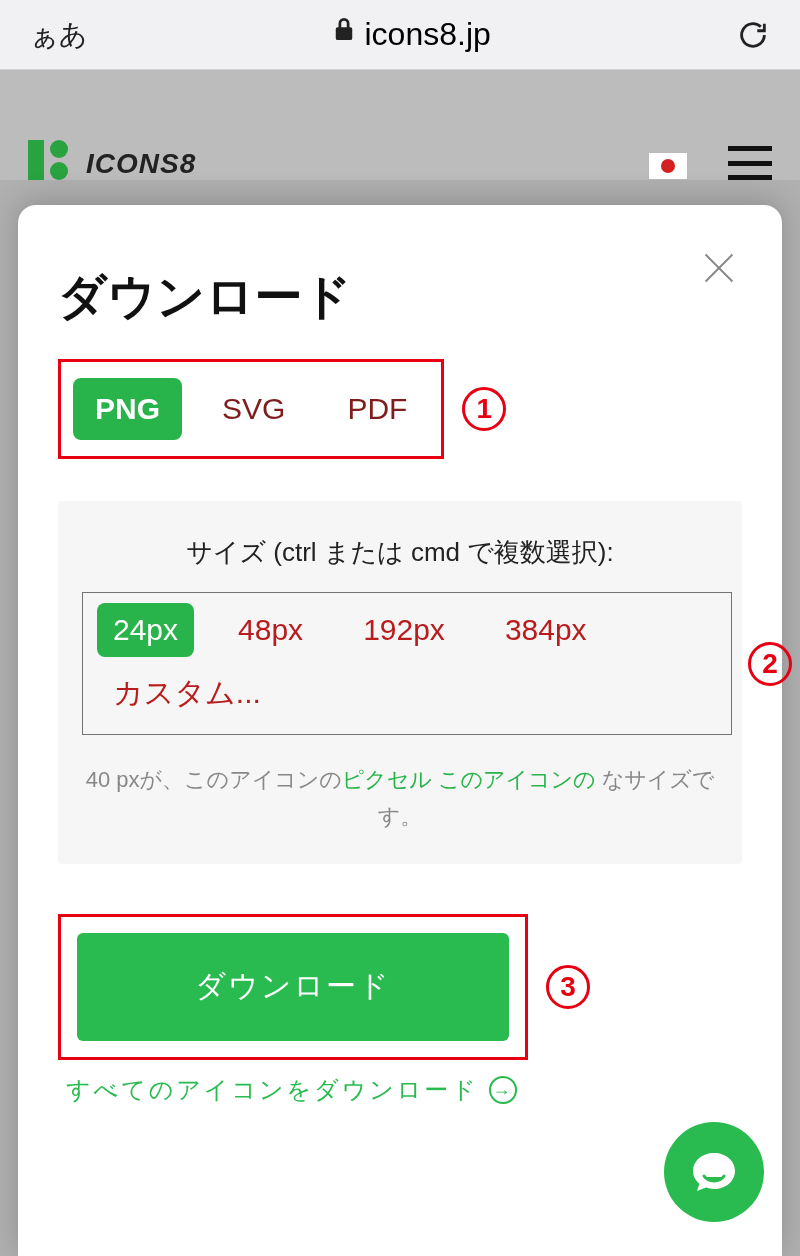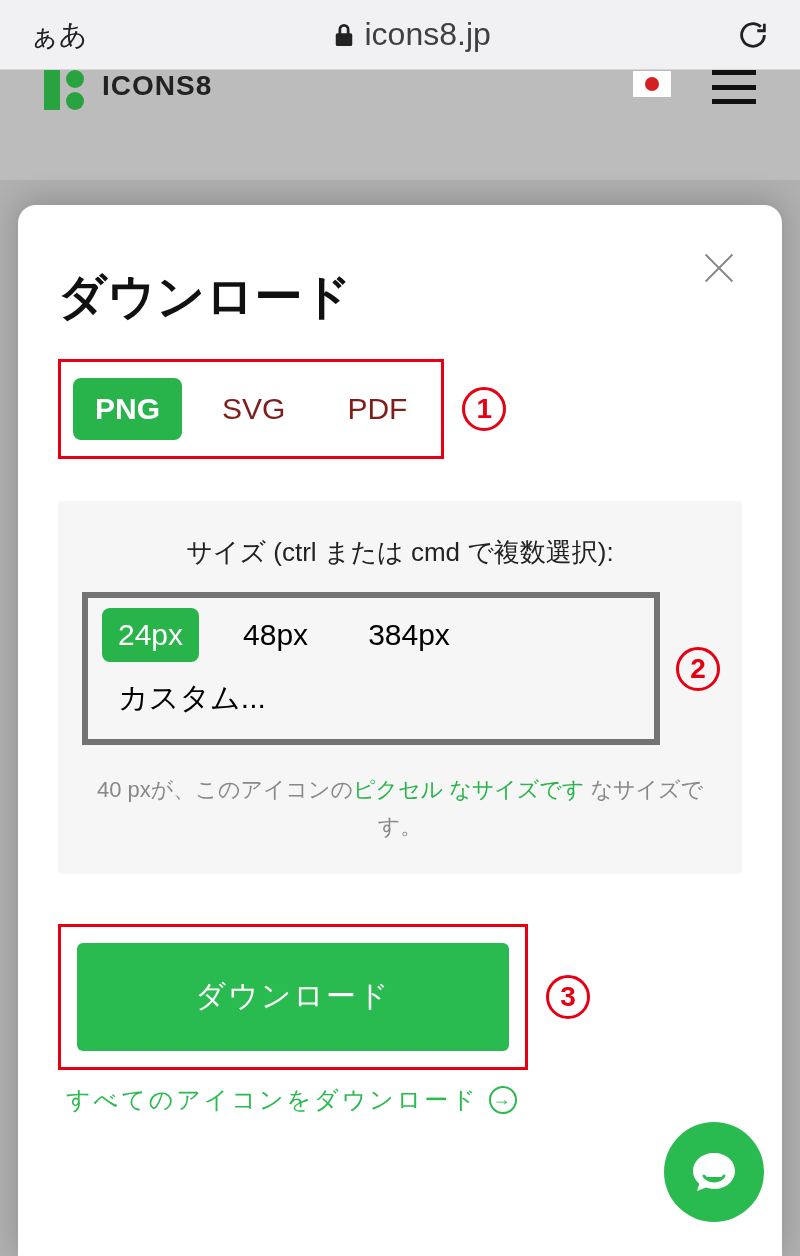--- a/index.html
+++ b/index.html
@@ -18,37 +18,38 @@
     display: flex;
     align-items: center;
     padding: 0 30px;
     gap: 20px;
     border-bottom: 1px solid #d5d5d8;
   }
   .aa { font-size: 28px; color: #222; }
   .url-wrap {
     flex: 1;
     display: flex;
-    align-items: center;
+    align-items: flex-start;
     justify-content: center;
     gap: 10px;
     font-size: 32px;
-    color: #404040;
+    color: #000000;
   }
   .lock-icon svg { width: 22px; height: 26px; display: block; }
   .reload-icon svg { width: 34px; height: 34px; display: block; }
 
   
   .page-header {
     height: 110px;
     background: #bcbcbc;
     display: flex;
-    align-items: flex-start;
-    padding: 0 44px;
+    align-items: flex-end;
+    padding: 0 28px;
     gap: 18px;
+    font-style: italic;
   }
   .logo-mark {
     width: 40px; height: 40px;
     position: relative;
   }
   .logo-mark::before {
     content: '';
     position: absolute;
     left: 0; top: 0;
     width: 16px; height: 40px;
@@ -153,33 +154,33 @@
   .size-panel {
     margin-top: 42px;
     background: #f6f6f7;
     padding: 34px 24px 28px;
     border-radius: 4px;
     text-align: center;
   }
   .size-label { font-size: 26px; color: #222; margin-bottom: 22px; }
 
   .size-box {
-    border: 6px solid #737373;
+    border: 1px solid #737373;
     padding: 10px 14px;
     display: flex;
     flex-wrap: wrap;
     gap: 6px 28px;
     position: relative;
-    width: 578px;
+    width: 650px;
   }
   .sz {
     font-size: 30px;
     padding: 10px 16px;
     border-radius: 8px;
-    color: #000000;
+    color: #b91c1c;
   }
   .sz.active { background: #28b44a; color: #fff; }
 
   .hint {
     margin-top: 26px;
     font-size: 22px;
     color: #888;
     line-height: 1.7;
   }
   .hint .link { color: #28b44a; }
@@ -283,28 +284,29 @@
     <div class="circ-num" style="right:-62px; top:50%; transform:translateY(-50%);">1</div>
   </div>
 
   <div class="size-panel">
     <div class="size-label">サイズ (ctrl または cmd で複数選択):</div>
 
     <div style="position:relative; width:fit-content;">
       <div class="size-box">
         <div class="sz active">24px</div>
         <div class="sz">48px</div>
+        <div class="sz">192px</div>
         <div class="sz">384px</div>
         <div class="sz">カスタム...</div>
       </div>
       <div class="circ-num" style="right:-60px; top:50%; transform:translateY(-50%);">2</div>
     </div>
 
     <div class="hint">
-      <span>40 pxが、このアイコンの</span><span class="link">ピクセル なサイズです</span><span> なサイズです。</span>
+      <span>40 pxが、このアイコンの</span><span class="link">ピクセル このアイコンの</span><span> なサイズです。</span>
     </div>
   </div>
 
   <div class="dl-section">
     <div style="position:relative; width:fit-content;">
       <div class="dl-box">
         <div class="dl-btn">ダウンロード</div>
       </div>
       <div class="circ-num" style="right:-62px; top:50%; transform:translateY(-50%);">3</div>
     </div>

